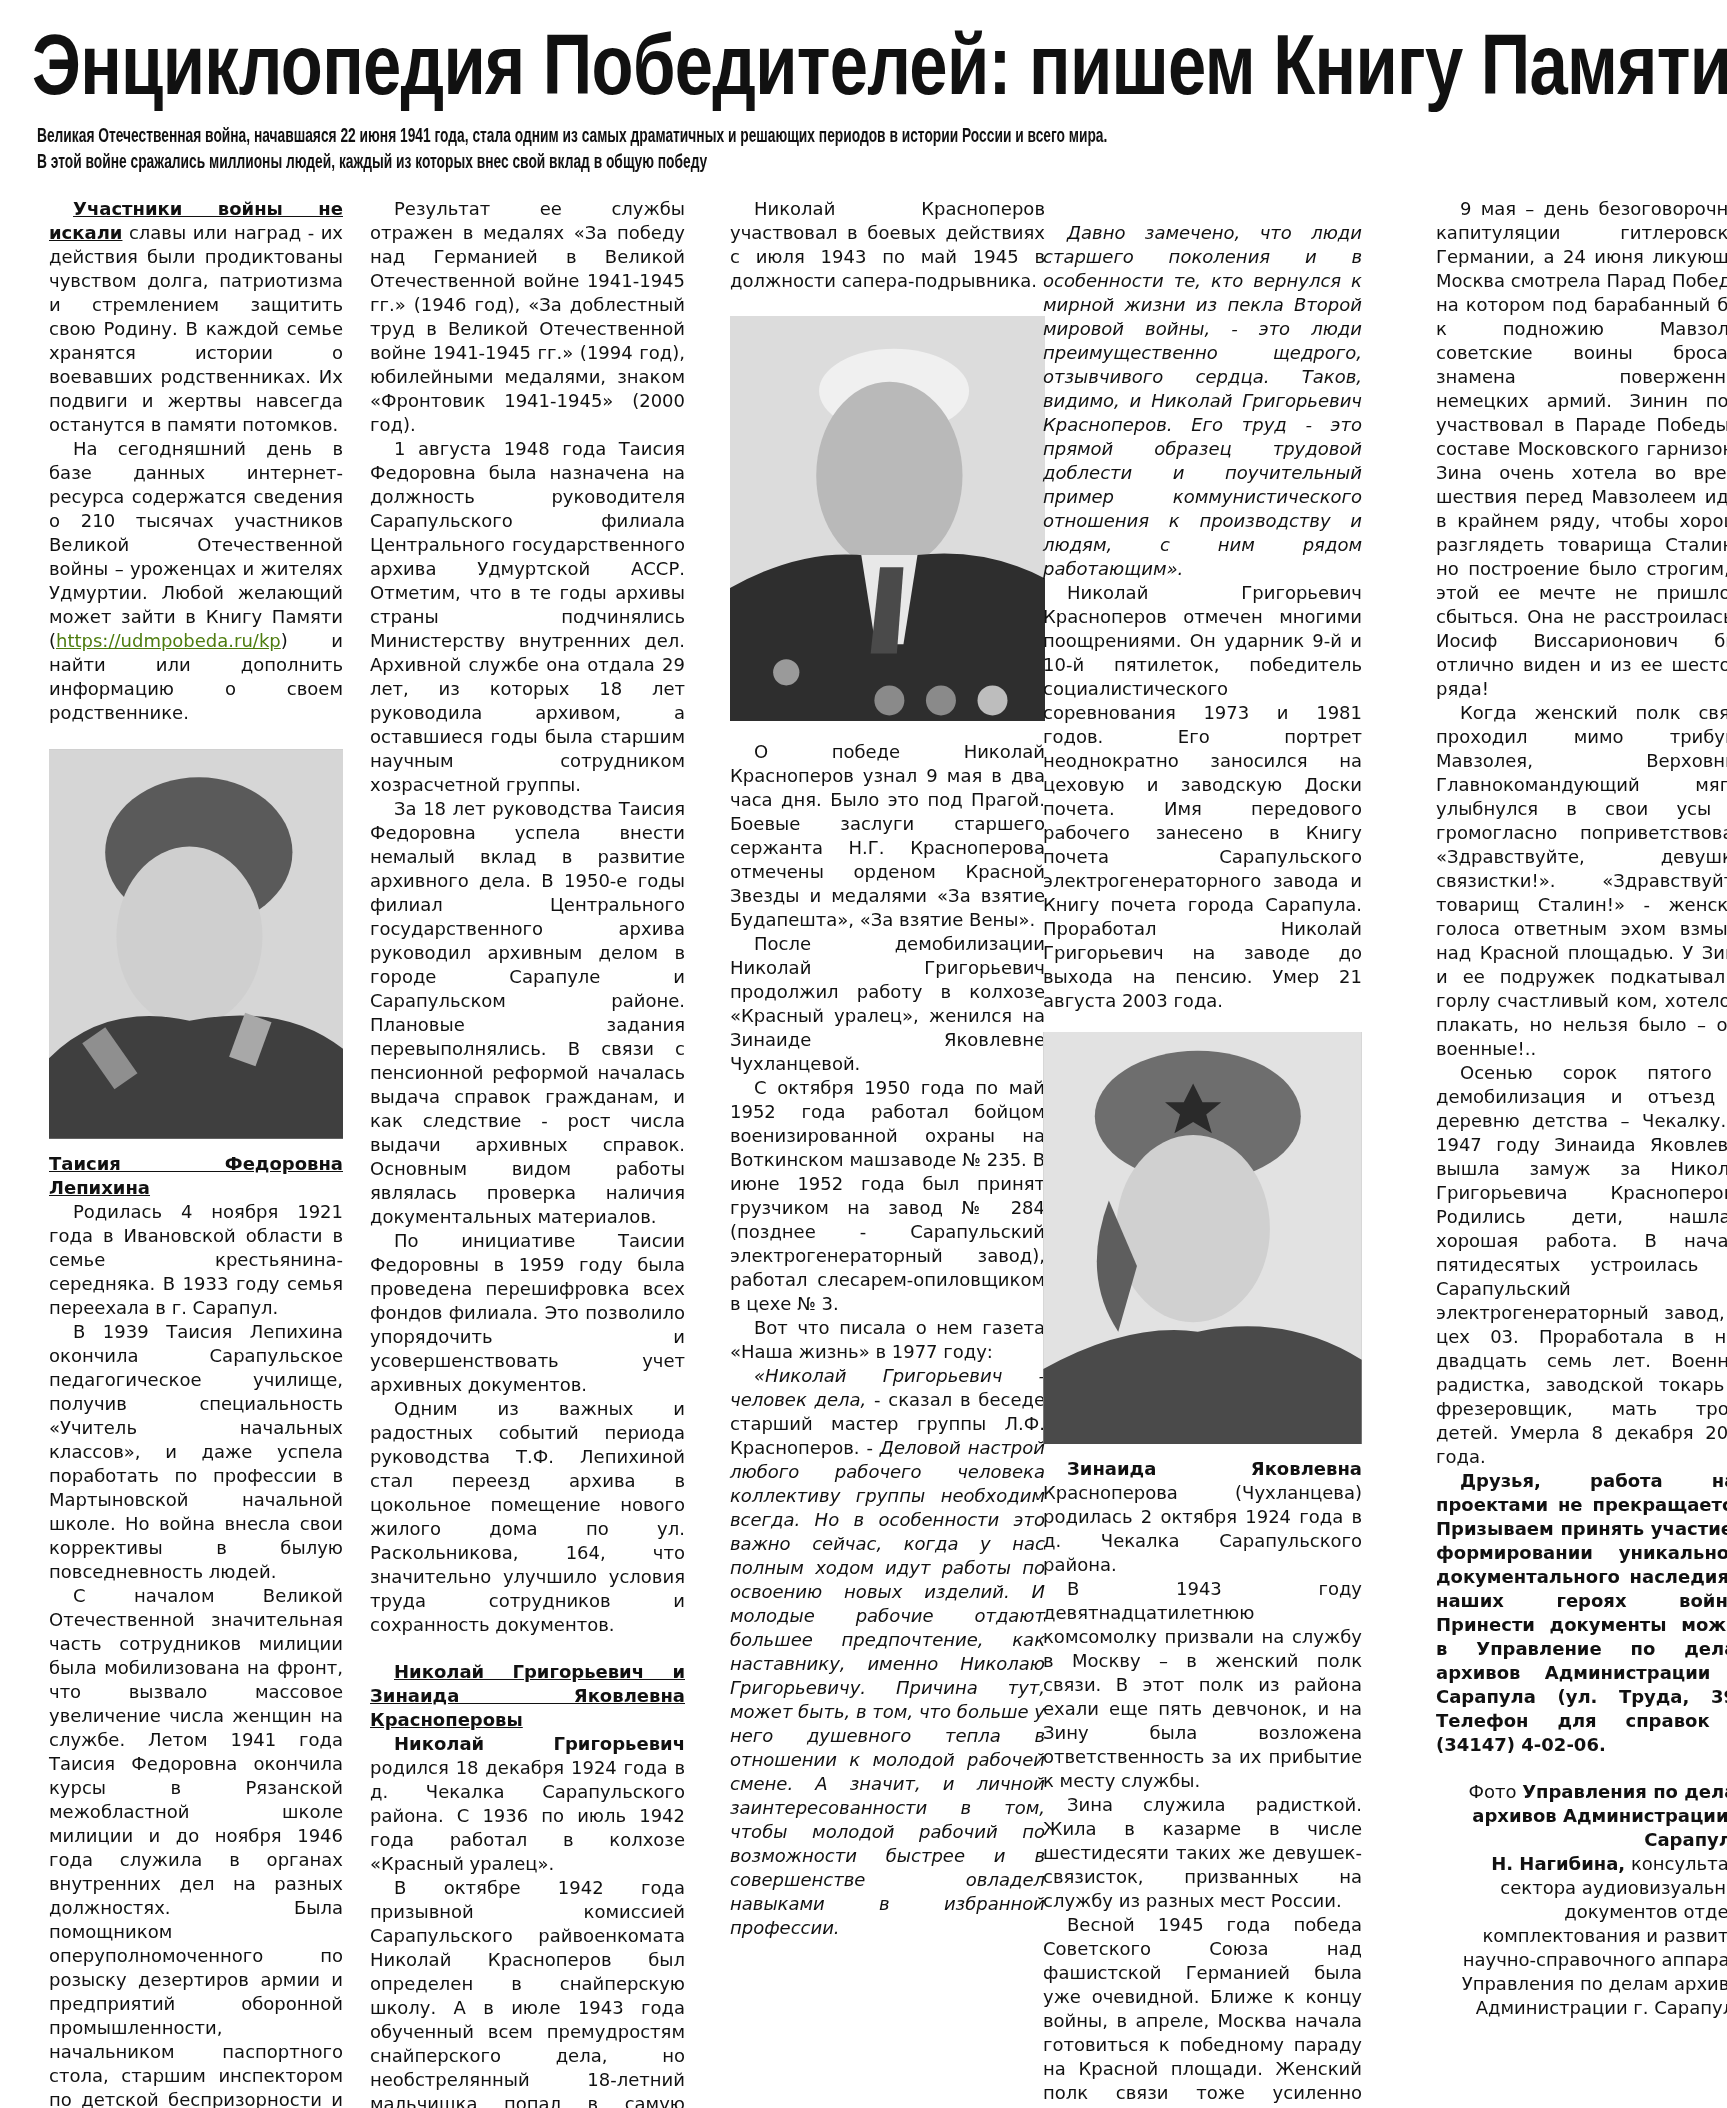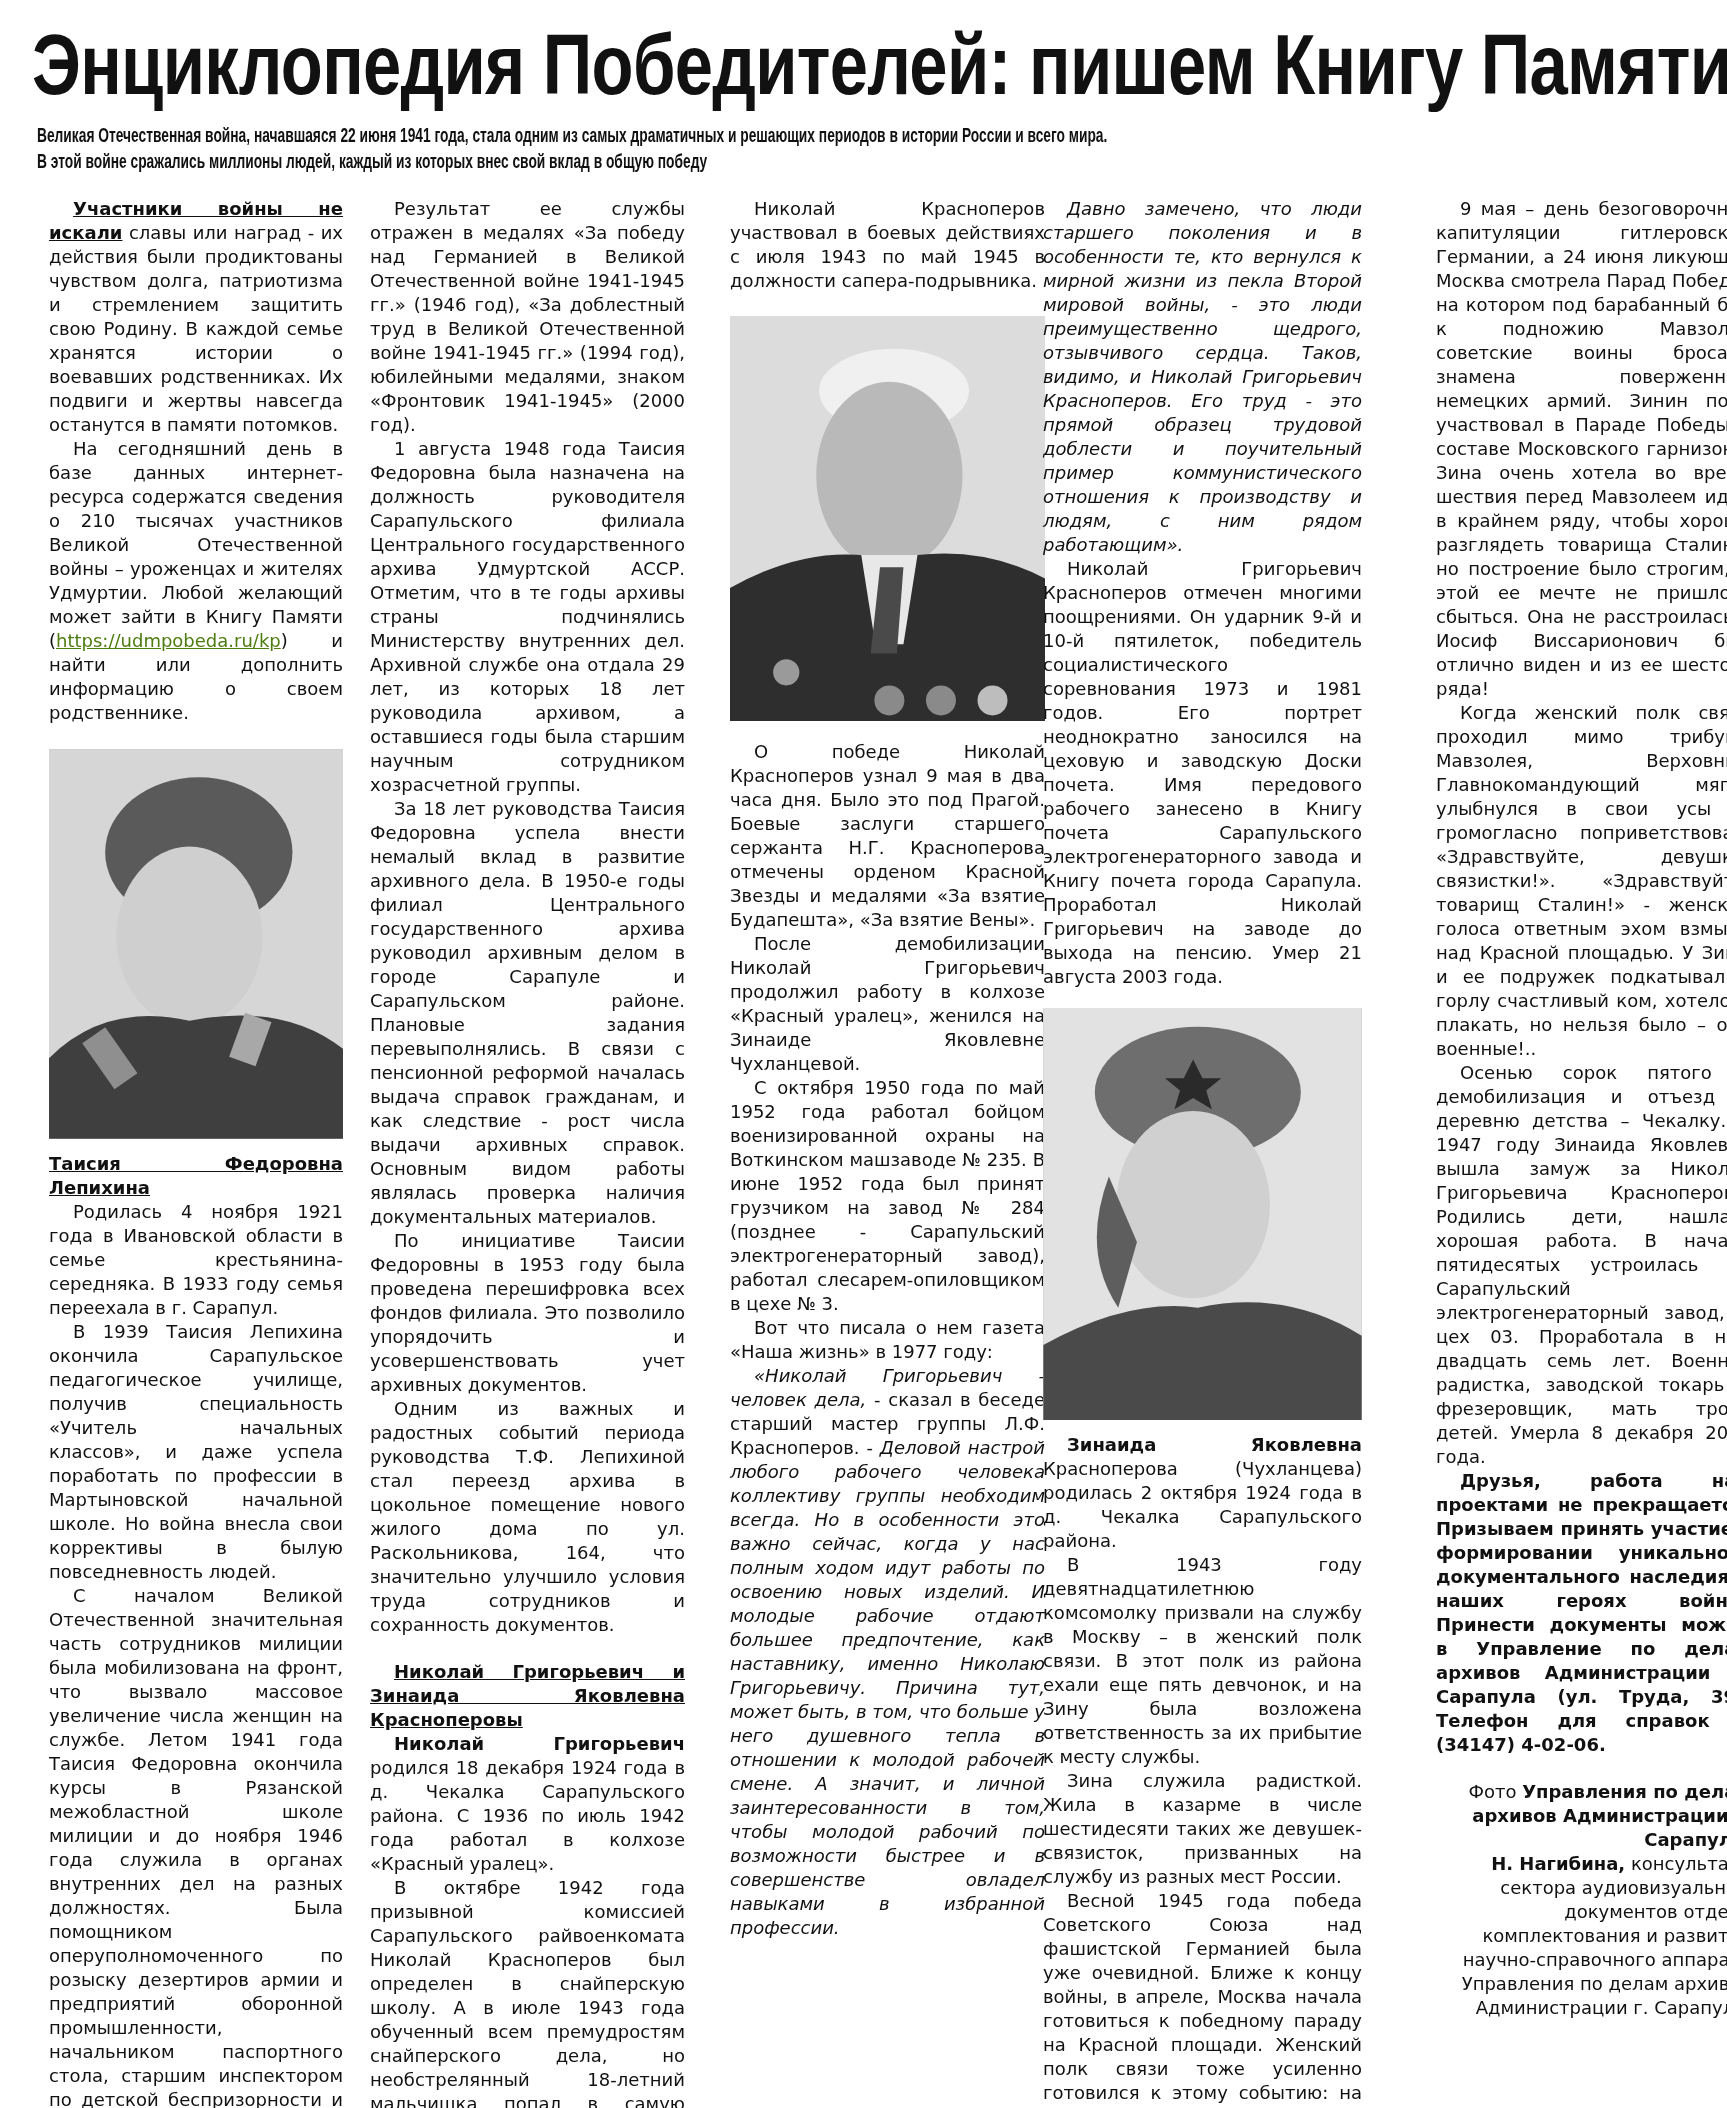--- a/index.html
+++ b/index.html
@@ -25,21 +25,21 @@
   .c1 { left: 49px;  width: 294px; }
   .c2 { left: 370px; width: 315px; }
   .c3 { left: 730px; width: 315px; }
   .c4 { left: 1043px; width: 319px; }
   .c5 { left: 1436px; width: 315px; }
   p { margin: 0; text-indent: 24px; }
   p.noind { text-indent: 0; }
   .uhead { font-weight: bold; text-decoration: underline; }
   .subhead { font-weight: bold; text-decoration: underline; text-indent: 24px; margin-top: 22.5px; }
   .bold { font-weight: bold; }
-  .it { font-style: italic; }
+  .it { font-style: italic; margin-top: 24px; }
   .right { text-align: right; text-indent: 0; }
   .spacer { height: 22.5px; }
   .photo { position: relative; background: #bfbfbf; overflow: hidden; }
   .photo .bg { position: absolute; inset: 0; }
   .ph1 { width: 294px; height: 390px; margin: 24px 0 13px 0; }
   .ph2 { width: 315px; height: 405px; margin: 22.5px 0 19px 0; }
   .ph3 { width: 319px; height: 412px; margin: 19px 0 13px 0; }
 </style>
 </head>
 <body>
@@ -69,21 +69,21 @@
   <p class="noind uhead">Таисия Федоровна Лепихина</p>
   <p>Родилась 4 ноября 1921 года в Ивановской области в семье крестьянина-середняка. В 1933 году семья переехала в г. Сарапул.</p>
   <p>В 1939 Таисия Лепихина окончила Сарапульское педагогическое училище, получив специальность «Учитель начальных классов», и даже успела поработать по профессии в Мартыновской начальной школе. Но война внесла свои коррективы в былую повседневность людей.</p>
   <p>С началом Великой Отечественной значительная часть сотрудников милиции была мобилизована на фронт, что вызвало массовое увеличение числа женщин на службе. Летом 1941 года Таисия Федоровна окончила курсы в Рязанской межобластной школе милиции и до ноября 1946 года служила в органах внутренних дел на разных должностях. Была помощником оперуполномоченного по розыску дезертиров армии и предприятий оборонной промышленности, начальником паспортного стола, старшим инспектором по детской беспризорности и безнадзорности. Стоит ли говорить о значимости деятельности, в которой она принимала непосредственное участие в период военного времени.</p>
 </div>
 
 <div class="col c2">
   <p>Результат ее службы отражен в медалях «За победу над Германией в Великой Отечественной войне 1941-1945 гг.» (1946 год), «За доблестный труд в Великой Отечественной войне 1941-1945 гг.» (1994 год), юбилейными медалями, знаком «Фронтовик 1941-1945» (2000 год).</p>
   <p>1 августа 1948 года Таисия Федоровна была назначена на должность руководителя Сарапульского филиала Центрального государственного архива Удмуртской АССР. Отметим, что в те годы архивы страны подчинялись Министерству внутренних дел. Архивной службе она отдала 29 лет, из которых 18 лет руководила архивом, а оставшиеся годы была старшим научным сотрудником хозрасчетной группы.</p>
   <p>За 18 лет руководства Таисия Федоровна успела внести немалый вклад в развитие архивного дела. В 1950-е годы филиал Центрального государственного архива руководил архивным делом в городе Сарапуле и Сарапульском районе. Плановые задания перевыполнялись. В связи с пенсионной реформой началась выдача справок гражданам, и как следствие - рост числа выдачи архивных справок. Основным видом работы являлась проверка наличия документальных материалов.</p>
-  <p>По инициативе Таисии Федоровны в 1953 году была проведена перешифровка всех фондов филиала. Это позволило упорядочить и усовершенствовать учет архивных документов.</p>
+  <p>По инициативе Таисии Федоровны в 1959 году была проведена перешифровка всех фондов филиала. Это позволило упорядочить и усовершенствовать учет архивных документов.</p>
   <p>Одним из важных и радостных событий периода руководства Т.Ф. Лепихиной стал переезд архива в цокольное помещение нового жилого дома по ул. Раскольникова, 164, что значительно улучшило условия труда сотрудников и сохранность документов.</p>
   <p class="subhead">Николай Григорьевич и Зинаида Яковлевна Красноперовы</p>
   <p><span class="bold">Николай Григорьевич</span><span> родился 18 декабря 1924 года в д. Чекалка Сарапульского района. С 1936 по июль 1942 года работал в колхозе «Красный уралец».</span></p>
   <p>В октябре 1942 года призывной комиссией Сарапульского райвоенкомата Николай Красноперов был определен в снайперскую школу. А в июле 1943 года обученный всем премудростям снайперского дела, но необстрелянный 18-летний мальчишка попал в самую круговерть исторических военных событий – на Курскую дугу. По войскам Центрального фронта, в состав которого входило саперное подразделение механизированной бригады 16-го танкового корпуса 2-й танковой армии генерала А.Г. Родина, пришелся главный удар немецкой группы армии «Центр».</p>
 </div>
 
 <div class="col c3">
   <p>Николай Красноперов участвовал в боевых действиях с июля 1943 по май 1945 в должности сапера-подрывника.</p>
 
   <div class="photo ph2">

